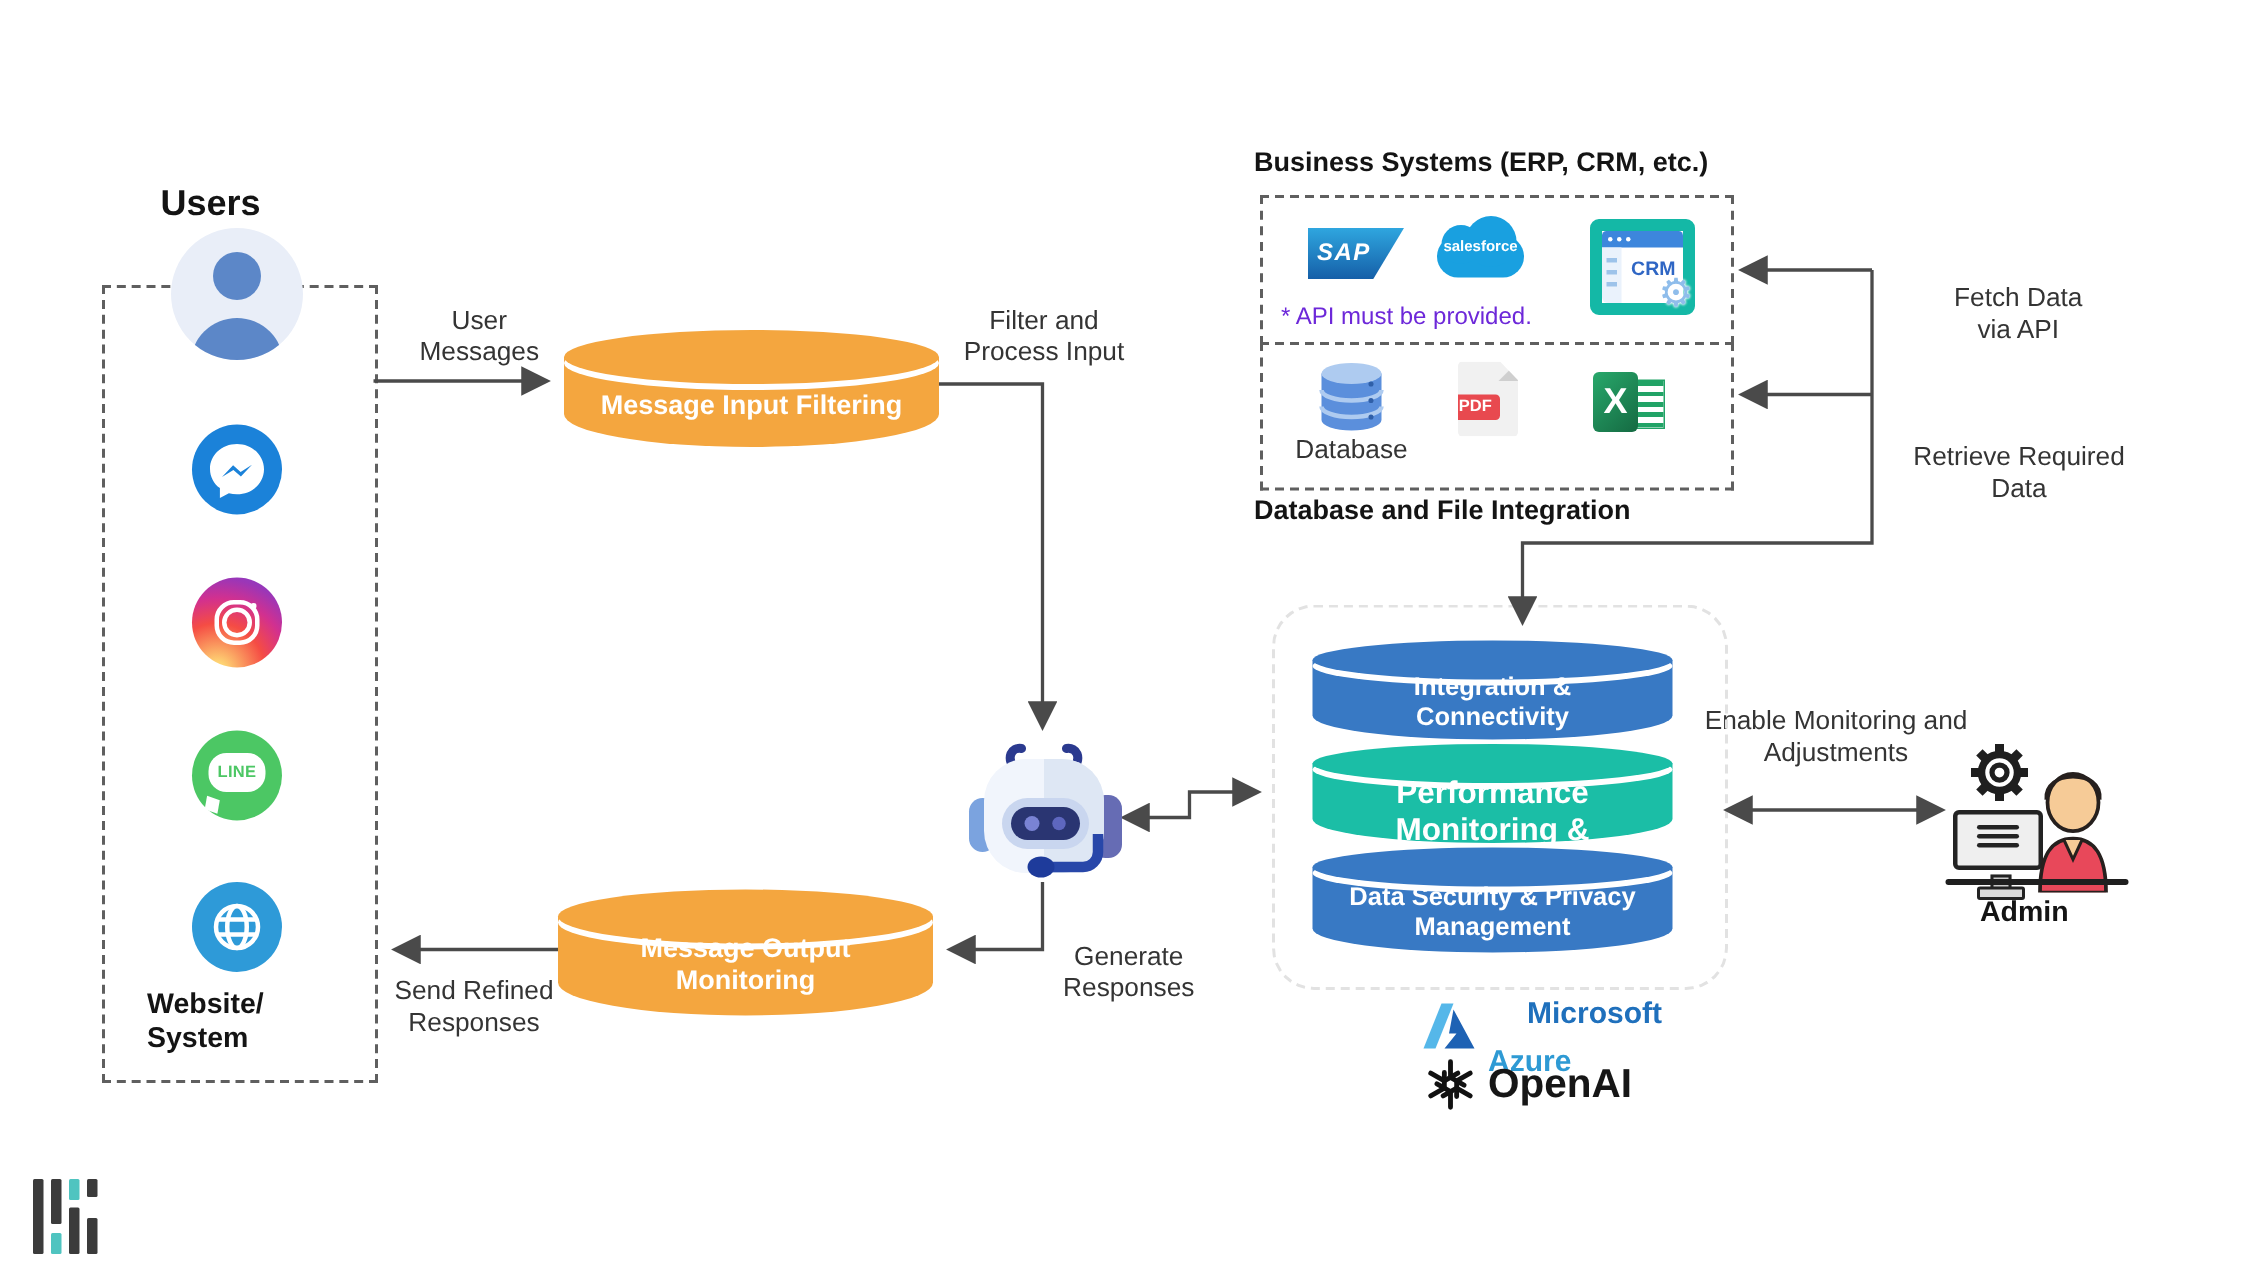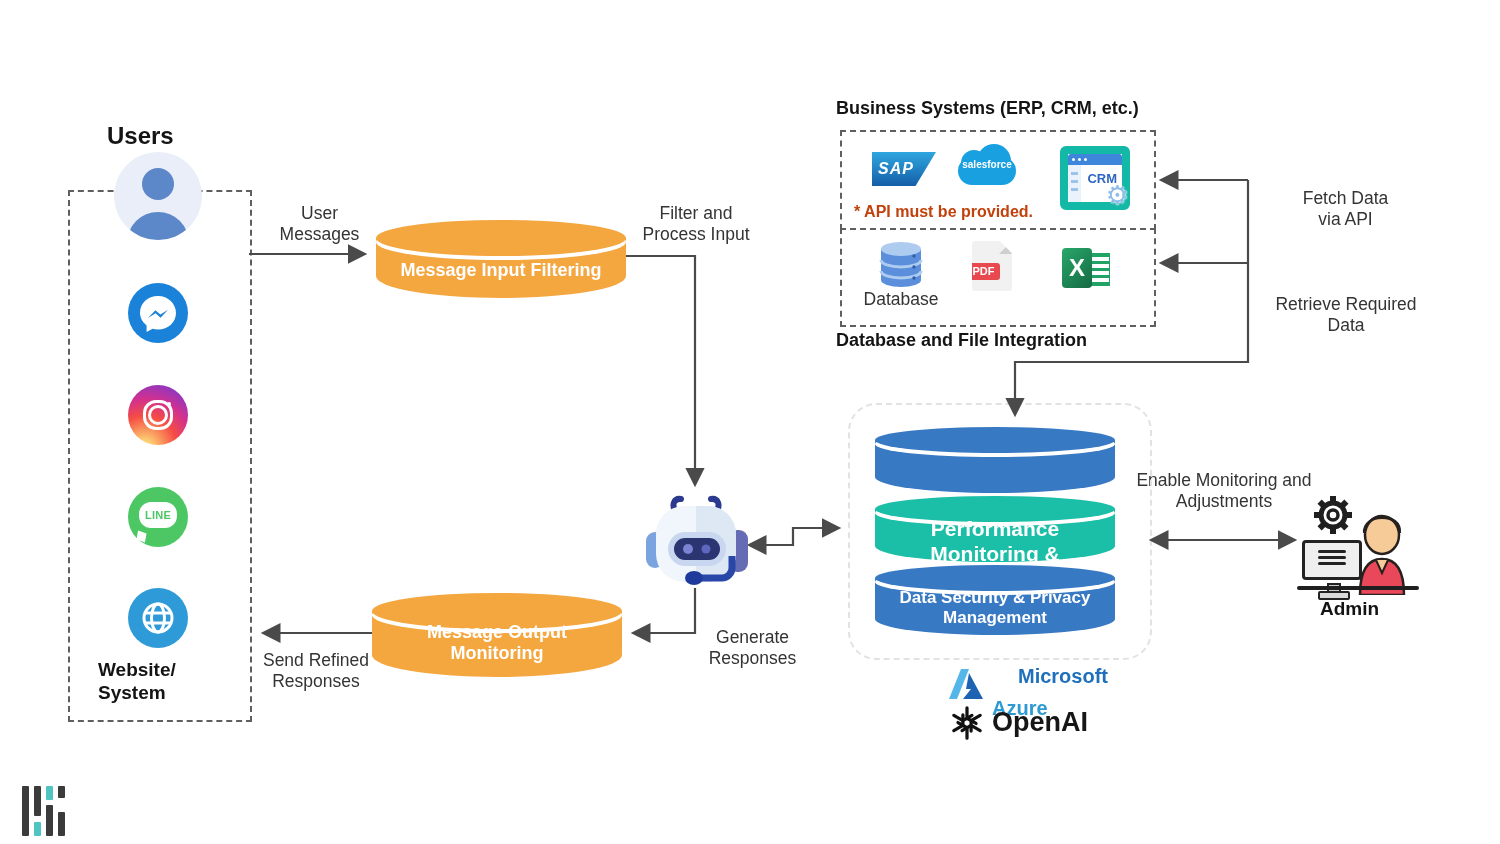--- a/index.html
+++ b/index.html
@@ -55,21 +55,21 @@
     background:linear-gradient(135deg,#28A86B,#156A42);color:#fff;font-weight:700;font-size:24px;text-align:center;line-height:40px;}
   .xls-sheet{position:absolute;right:0;top:7px;width:18px;height:31px;background:#fff;border:1px solid #21A366;
     background-image:repeating-linear-gradient(180deg,#21A366 0 3px,#fff 3px 7px);}
   
   .monitor{background:#EFEFEF;border:3px solid #232323;border-radius:4px;}
   .mbar{position:absolute;left:50%;width:28px;height:3px;margin-left:-14px;background:#232323;border-radius:2px;}
   .mstand{position:absolute;left:50%;top:40px;width:10px;height:8px;margin-left:-5px;background:#C9C9C9;border:2px solid #232323;}
   .mbase{position:absolute;left:50%;top:48px;width:28px;height:5px;margin-left:-14px;background:#DADADA;border:2px solid #232323;border-radius:2px;}
   .deskline{background:#1F1F1F;border-radius:2px;}
   
-  .graytext{color:#c2410c;font-weight:bold;}
+  .graytext{color:#6d28d9;}
   .azure-ms{font-size:20px;font-weight:700;color:#1F70BC;line-height:20px;margin-left:26px;}
   .azure-az{font-size:20px;font-weight:700;color:#2E9AD4;line-height:20px;margin-top:13px;}
   .openai-txt{font-size:27px;font-weight:700;color:#161616;}
   .bars b{position:absolute;width:7px;border-radius:1px;}
 </style>
 </head>
 <body>
 
 <div class="canvas">
 
@@ -215,20 +215,21 @@
     <div class="xls-sq">X</div>
   </div>
 
   <div class="abs heading" style="left:836px;top:330px;width:320px;font-size:18px;">Database and File Integration</div>
 
   <div class="abs" style="left:848px;top:403px;width:300px;height:253px;border:2px dashed #E2E2E2;border-radius:28px;"></div>
 
   <div class="cyl cyl-sm blue" style="left:875px;top:427px;width:240px;height:66px;z-index:2;">
     <div class="cap"></div>
       <div class="body"></div>
+    <div class="clabel" style="top:21px;left:35px;right:35px;font-size:17px;">Integration &amp; Connectivity</div>
   </div>
   <div class="cyl cyl-sm teal" style="left:875px;top:496px;width:240px;height:66px;z-index:2;">
     <div class="cap"></div>
       <div class="body"></div>
     <div class="clabel" style="top:21px;left:8px;right:8px;font-size:21px;">Performance Monitoring &amp; Management</div>
   </div>
   <div class="cyl cyl-sm blue" style="left:875px;top:565px;width:240px;height:70px;z-index:2;">
     <div class="cap"></div>
       <div class="body"></div>
     <div class="clabel" style="top:23px;left:8px;right:8px;font-size:17px;">Data Security &amp; Privacy Management</div>

